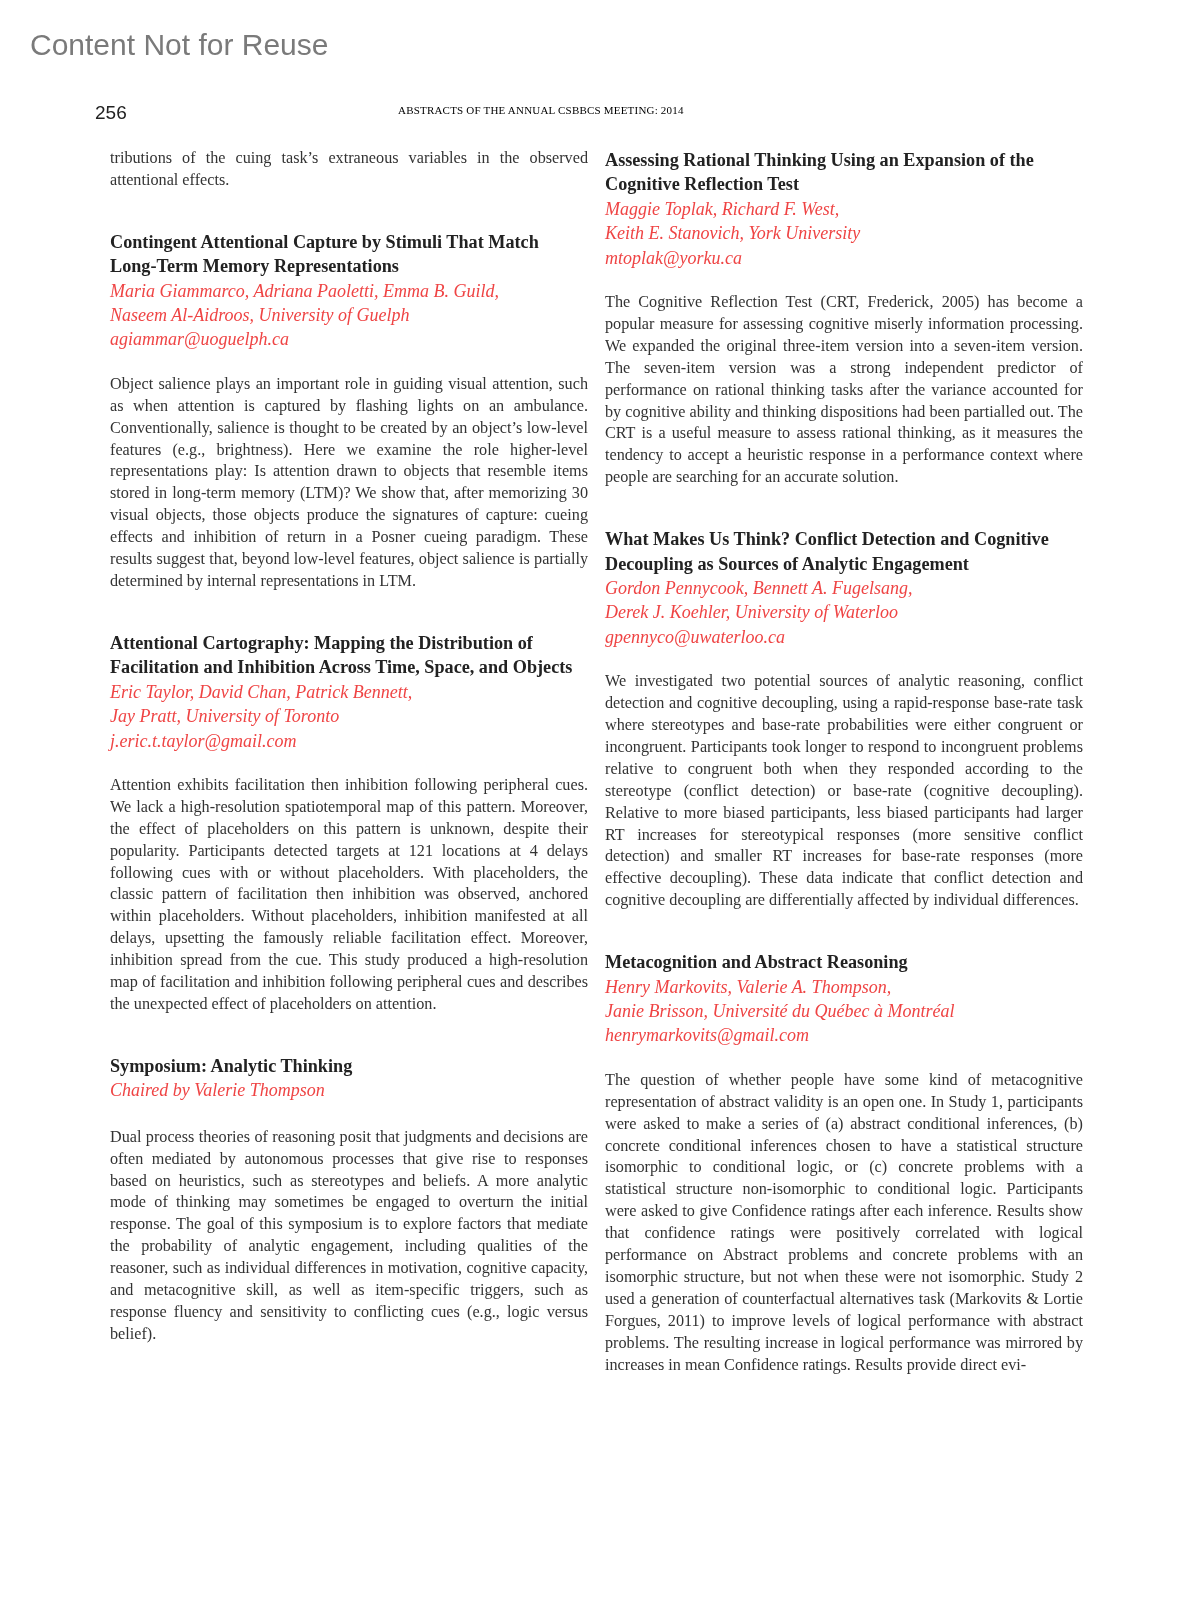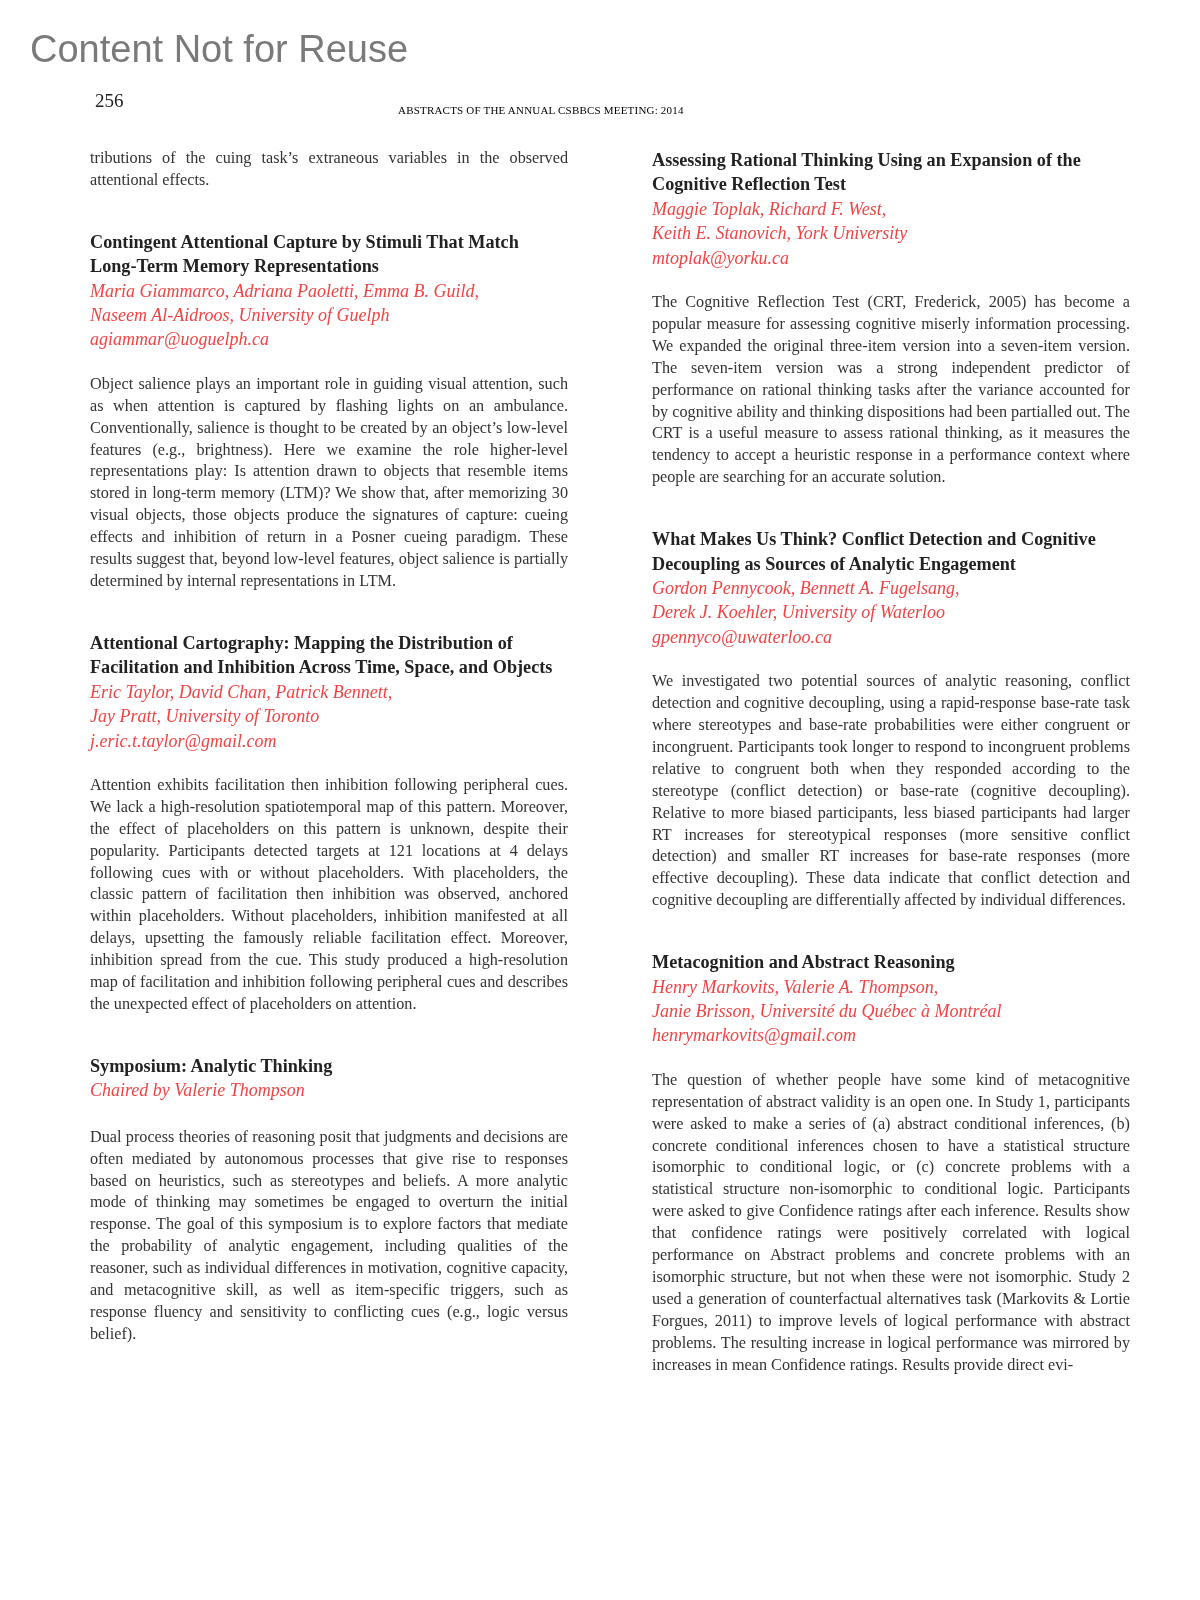--- a/index.html
+++ b/index.html
@@ -1,31 +1,31 @@
 <!DOCTYPE html>
 <html><head>
 <meta charset="utf-8">
 <style>
   html, body { margin: 0; padding: 0; background: #ffffff; }
   body { width: 1200px; height: 1600px; position: relative; overflow: hidden; color: #2a2a2a; }
   .watermark {
     position: absolute; left: 30px; top: 28px;
-    font-family: "Liberation Sans", sans-serif; font-size: 38px; color: #7a7a7a;
+    font-family: "Liberation Sans", sans-serif; font-size: 30px; color: #7a7a7a;
   }
   .page-number {
-    position: absolute; left: 95px; top: 90px;
-    font-family: Liberation Serif, serif; font-size: 19px; color: #222;
+    position: absolute; left: 95px; top: 102px;
+    font-family: Liberation Sans, sans-serif; font-size: 19px; color: #222;
   }
   .running-head {
     position: absolute; left: 398px; top: 104px;
     font-family: "Liberation Serif", serif; font-size: 11px; color: #000000; letter-spacing: 0.2px;
   }
   .col { position: absolute; top: 148px; width: 478px; font-family: "Liberation Serif", serif; }
-  .col.left { left: 90px; font-family: Liberation Serif, serif; }
-  .col.right { left: 605px; margin-left: 47px; }
+  .col.left { left: 110px; font-family: Liberation Serif, serif; }
+  .col.right { left: 605px; }
   .body {
     font-size: 16.2px; line-height: 21.9px; text-align: justify; hyphens: manual;
     margin: 0; color: #333;
   }
   .abstract { margin: 0; }
   .title {
     font-weight: bold; font-size: 18.2px; line-height: 24.4px; margin: 0; color: #222;
   }
   .authors, .email {
     font-style: italic; font-size: 18px; line-height: 24.4px; margin: 0; color: #ef4444;

